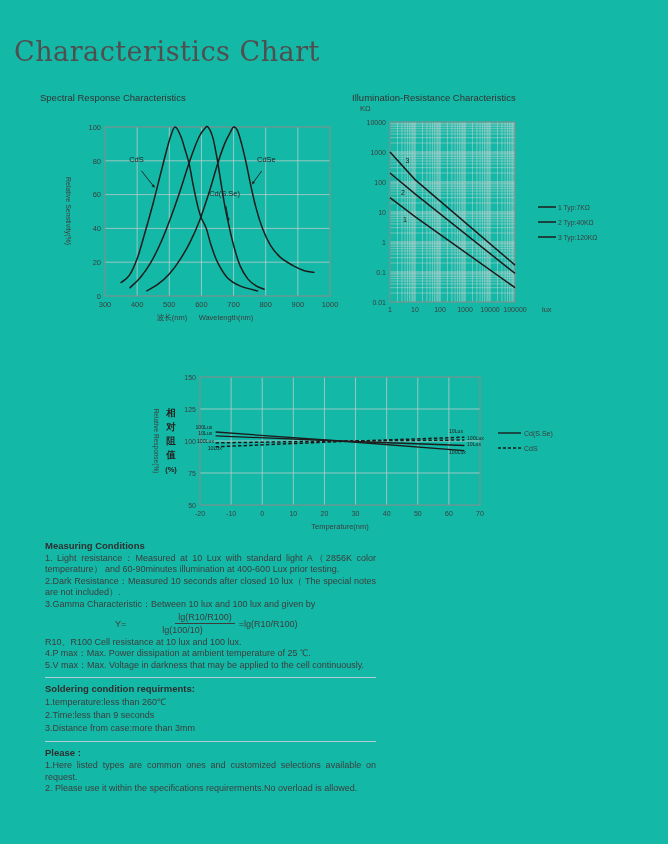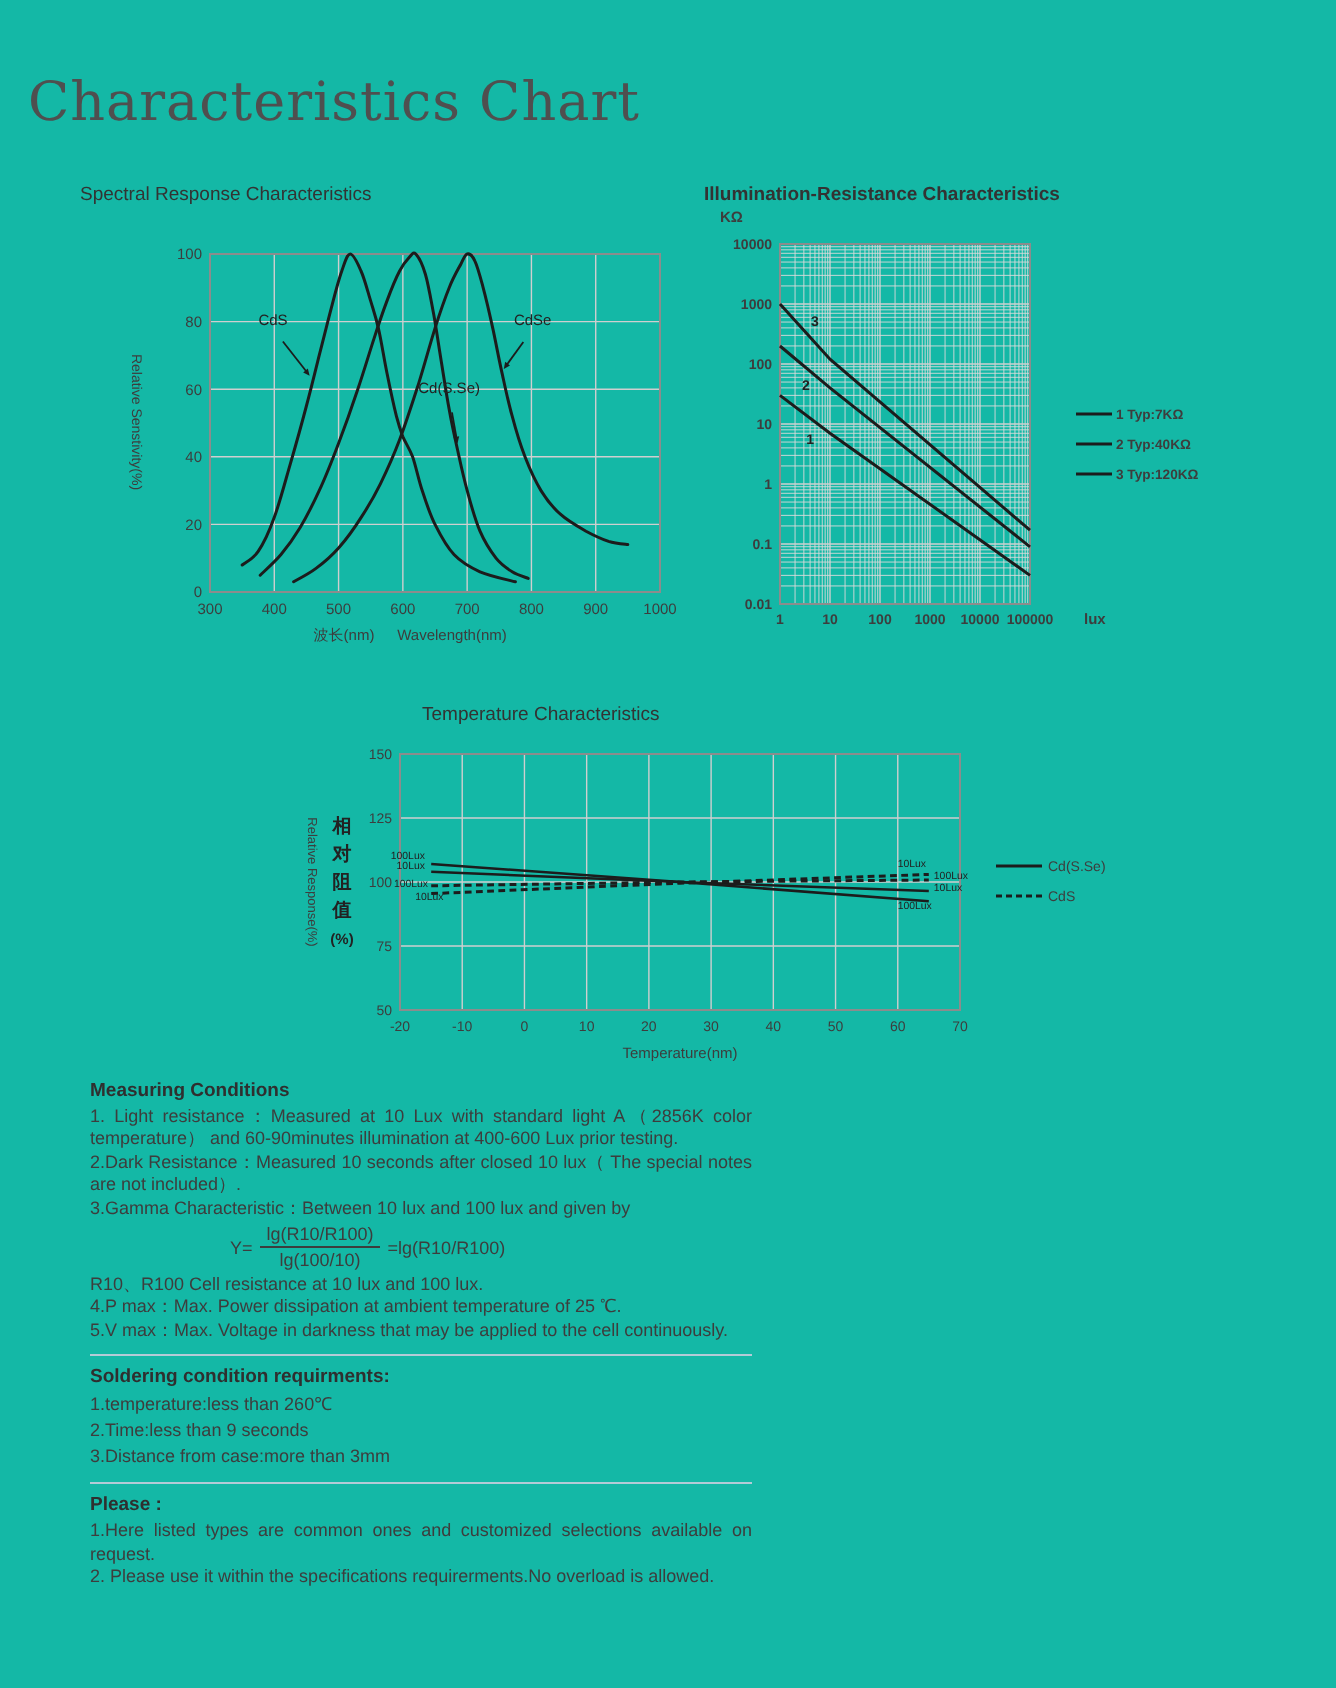--- a/index.html
+++ b/index.html
@@ -5,32 +5,32 @@
   html,body{margin:0;padding:0;background:#ffffff;}
   .page{position:relative;width:668px;height:844px;background:#14b8a6;overflow:hidden;
         font-family:"Liberation Sans",sans-serif;color:#3d3d3d;}
   .page-title{position:absolute;left:14px;top:36px;font-family:"DejaVu Serif","Liberation Serif",serif;
         font-size:27px;font-weight:500;color:#4f4f4f;letter-spacing:.5px;margin:0;}
   .chart-section{position:absolute;}
   .chart-title{position:absolute;font-size:9.5px;color:#333;text-align:left;}
   .chart-svg{position:absolute;left:0;top:0;}
   #spectral-sec{left:30px;top:88px;width:335px;height:250px;}
   #spectral-title{left:10px;top:4px;width:265px;}
-  #illum-sec{left:352px;top:88px;width:316px;height:245px;font-weight:bold;}
+  #illum-sec{left:352px;top:88px;width:316px;height:245px;}
   #illum-title{left:0px;top:4px;width:226px;}
   #temp-sec{left:140px;top:350px;width:470px;height:195px;}
   #temp-title{left:71px;top:2px;width:280px;}
   .textcol{position:absolute;left:45px;top:540px;width:331px;}
   .sec-title{font-size:9.5px;font-weight:bold;color:#2f2f2f;margin:0 0 2px 0;}
   .bodyline{margin:0;font-size:9px;line-height:11.4px;text-align:justify;color:#3d3d3d;}
   .sec-soldering .bodyline{text-align:left;line-height:13px;}
   .divider{border:none;border-top:1px solid #b3cbd7;margin:6px 0 5px 0;}
   .formula{display:flex;align-items:center;gap:4px;margin:2px 0 2px 70px;font-size:9px;color:#3d3d3d;}
   .frac{display:inline-flex;flex-direction:column;text-align:center;}
-  .frac .num{border-bottom:1px solid #3d3d3d;padding:0 3px 1px 3px;}
+  .frac .num{border-bottom:1px solid #3d3d3d;padding:0 3px 1px 3px;margin-left:45px;}
   .frac .den{padding-top:1px;}
   svg text{font-family:"Liberation Sans",sans-serif;}
 </style>
 </head>
 <body>
 
 <div class="page">
 
   <h1 class="page-title">Characteristics Chart</h1>
 
@@ -225,21 +225,20 @@
           <text x="206" y="121.5" font-size="6.8" text-anchor="start" fill="#3d3d3d">1 Typ:7KΩ</text>
           <line x1="186" y1="134" x2="204" y2="134" stroke="#1c1c1c" stroke-width="1.5"></line>
           <text x="206" y="136.5" font-size="6.8" text-anchor="start" fill="#3d3d3d">2 Typ:40KΩ</text>
           <line x1="186" y1="149" x2="204" y2="149" stroke="#1c1c1c" stroke-width="1.5"></line>
           <text x="206" y="151.5" font-size="6.8" text-anchor="start" fill="#3d3d3d">3 Typ:120KΩ</text>
         </g>
       </svg>
   </section>
 
   <section class="chart-section" id="temp-sec">
-    <div class="chart-title" id="temp-title">Temperature Characteristics</div>
     <svg class="chart-svg" id="svg-temp" width="470" height="195" viewBox="0 0 470 195">
         <g>
           <line x1="91.11111111111111" y1="27" x2="91.11111111111111" y2="155" stroke="#cfcfcf" stroke-width="0.7"></line>
           <line x1="122.22222222222223" y1="27" x2="122.22222222222223" y2="155" stroke="#cfcfcf" stroke-width="0.7"></line>
           <line x1="153.33333333333331" y1="27" x2="153.33333333333331" y2="155" stroke="#cfcfcf" stroke-width="0.7"></line>
           <line x1="184.44444444444446" y1="27" x2="184.44444444444446" y2="155" stroke="#cfcfcf" stroke-width="0.7"></line>
           <line x1="215.55555555555557" y1="27" x2="215.55555555555557" y2="155" stroke="#cfcfcf" stroke-width="0.7"></line>
           <line x1="246.66666666666666" y1="27" x2="246.66666666666666" y2="155" stroke="#cfcfcf" stroke-width="0.7"></line>
           <line x1="277.77777777777777" y1="27" x2="277.77777777777777" y2="155" stroke="#cfcfcf" stroke-width="0.7"></line>
           <line x1="308.8888888888889" y1="27" x2="308.8888888888889" y2="155" stroke="#cfcfcf" stroke-width="0.7"></line>

